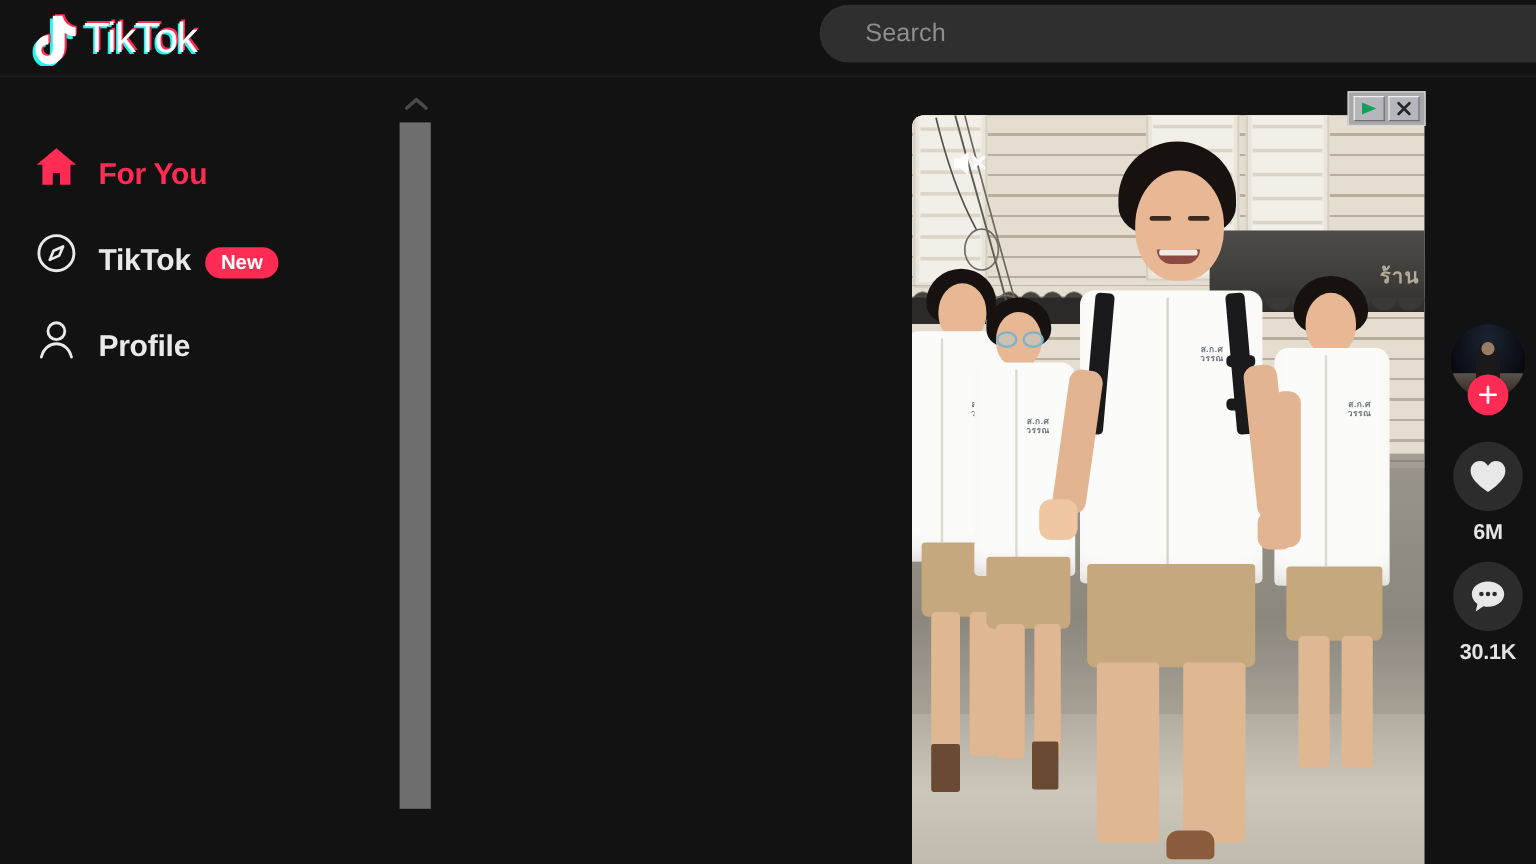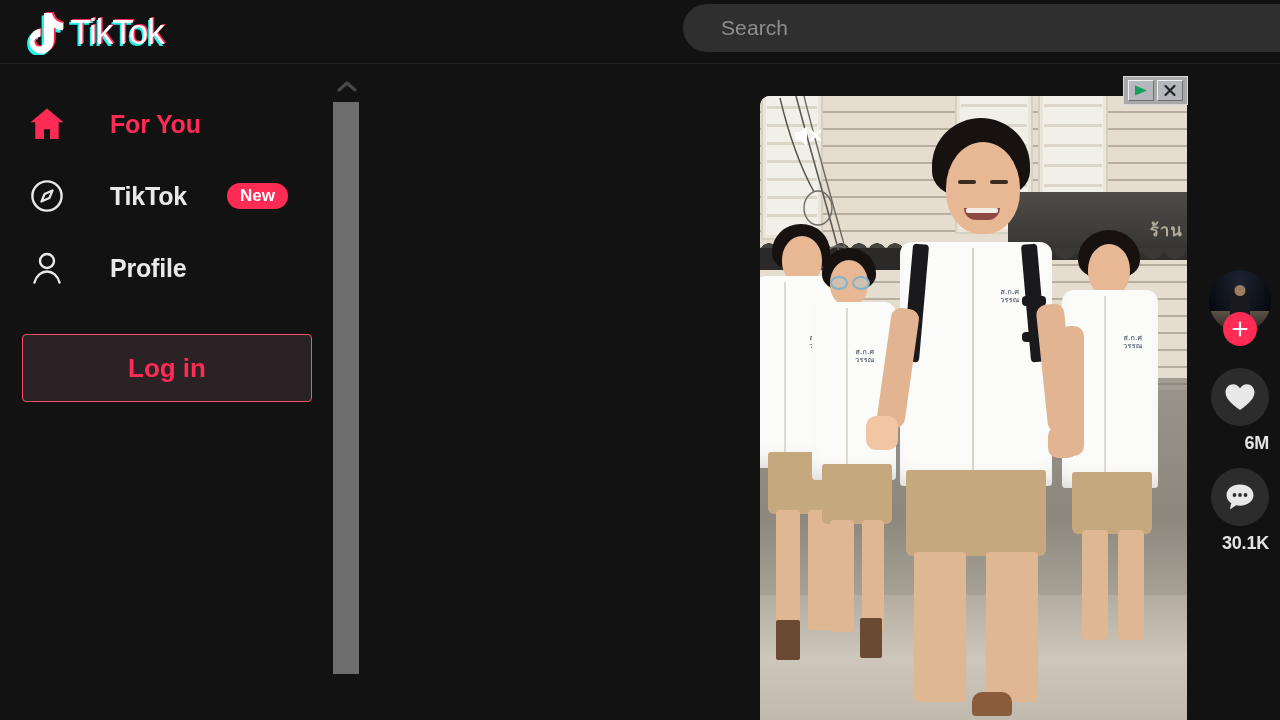--- a/index.html
+++ b/index.html
@@ -38,23 +38,22 @@
   .searchbar .ph {
     margin-left:38px; color:#8e8e8e; font-size:21px; letter-spacing:.1px;
   }
 
   
   .sidebar {
     position:absolute; left:0; top:64px; width:325px; height:656px;
     background:#121212; padding-top:24px; z-index:20;
   }
   .nav-item {
-    display:flex; align-items:center; height:72px; padding-left:26px;
+    display:flex; align-items:flex-end; height:72px; padding-left:26px;
     cursor:pointer;
-    gap:28px;
   }
   .nav-ico {
     width:42px; height:42px; display:flex; align-items:center; justify-content:center;
     flex:0 0 42px; margin-right:14px;
   }
   .nav-label {
     font-size:25px; font-weight:bold; color:#e9e9e9; letter-spacing:-.2px;
   }
   .nav-item.active .nav-label { color:#FE2C55; }
   .badge-new {
@@ -215,21 +214,21 @@
     background:linear-gradient(180deg,#5c5247 0%, #2a251f 100%); }
   .av-fig { position:absolute; left:50%; top:30%; transform:translateX(-50%);
     width:20px; height:30px; background:#1a1a1c; border-radius:6px 6px 2px 2px; }
   .av-head { position:absolute; left:50%; top:24%; transform:translateX(-50%);
     width:11px; height:11px; background:#9c7c63; border-radius:50%; }
   .plus-btn {
     position:absolute; left:50%; bottom:-14px; transform:translateX(-50%);
     width:34px; height:34px; border-radius:50%; background:#FE2C55;
     display:flex; align-items:center; justify-content:center; cursor:pointer;
   }
-  .act { display:flex; flex-direction:column; align-items:flex-end; margin-top:14px; }
+  .act { display:flex; flex-direction:column; align-items:center; margin-top:14px; }
   .act-circle {
     width:58px; height:58px; border-radius:50%; background:#2c2c2c;
     display:flex; align-items:center; justify-content:center; cursor:pointer;
   }
   .act-count {
     margin-top:7px; color:#e4e4e4; font-size:18px; font-weight:bold; letter-spacing:-.2px;
   }
 </style>
 </head>
 <body>
@@ -284,21 +283,20 @@
     <div class="nav-item">
       <span class="nav-ico">
         <svg width="32" height="34" viewBox="0 0 32 34">
           <circle cx="16" cy="10" r="7" fill="none" stroke="#e9e9e9" stroke-width="2.4"></circle>
           <path d="M3.5 31.5c1.8-7.2 7-11 12.5-11s10.7 3.8 12.5 11" fill="none" stroke="#e9e9e9" stroke-width="2.4" stroke-linecap="round"></path>
         </svg>
       </span>
       <span class="nav-label">Profile</span>
     </div>
 
-    <div class="login-btn">Log in</div>
   </div>
 
   <div class="sb-track">
     <div class="sb-up">
       <svg width="20" height="12" viewBox="0 0 20 12">
         <path d="M2 10 10 3l8 7" fill="none" stroke="#4a4a4a" stroke-width="3" stroke-linecap="round" stroke-linejoin="round"></path>
       </svg>
     </div>
     <div class="sb-thumb"></div>
   </div>

